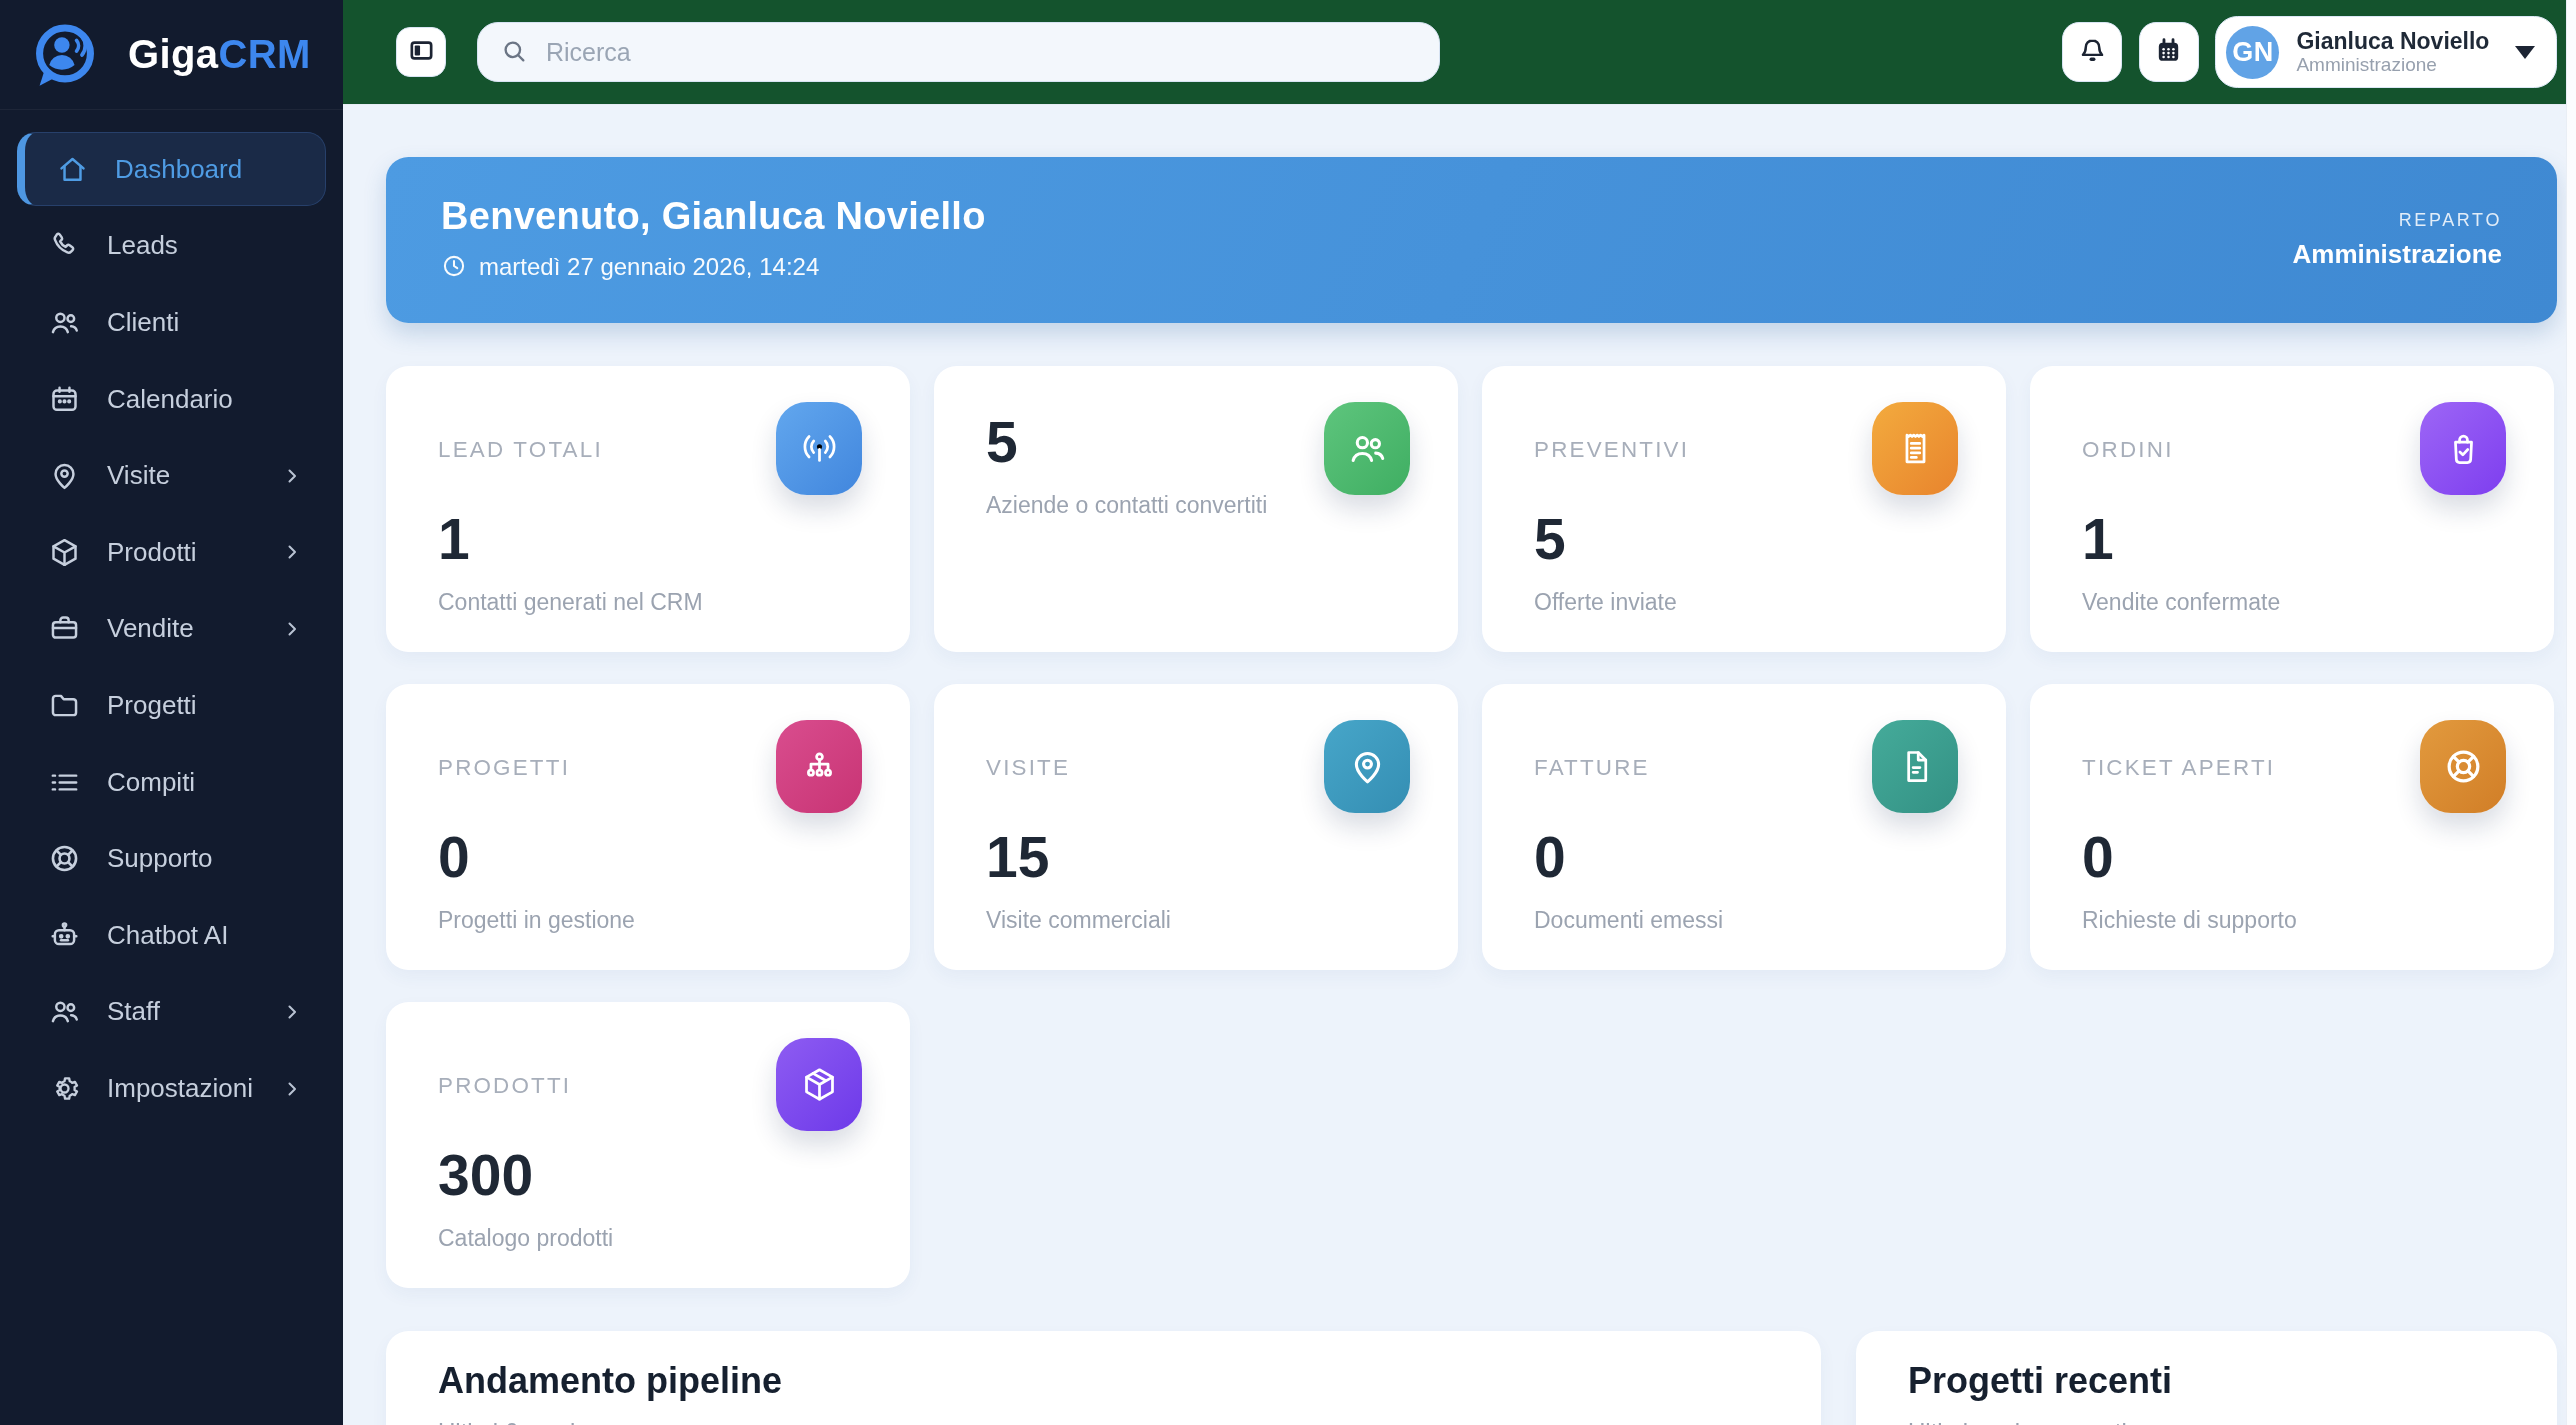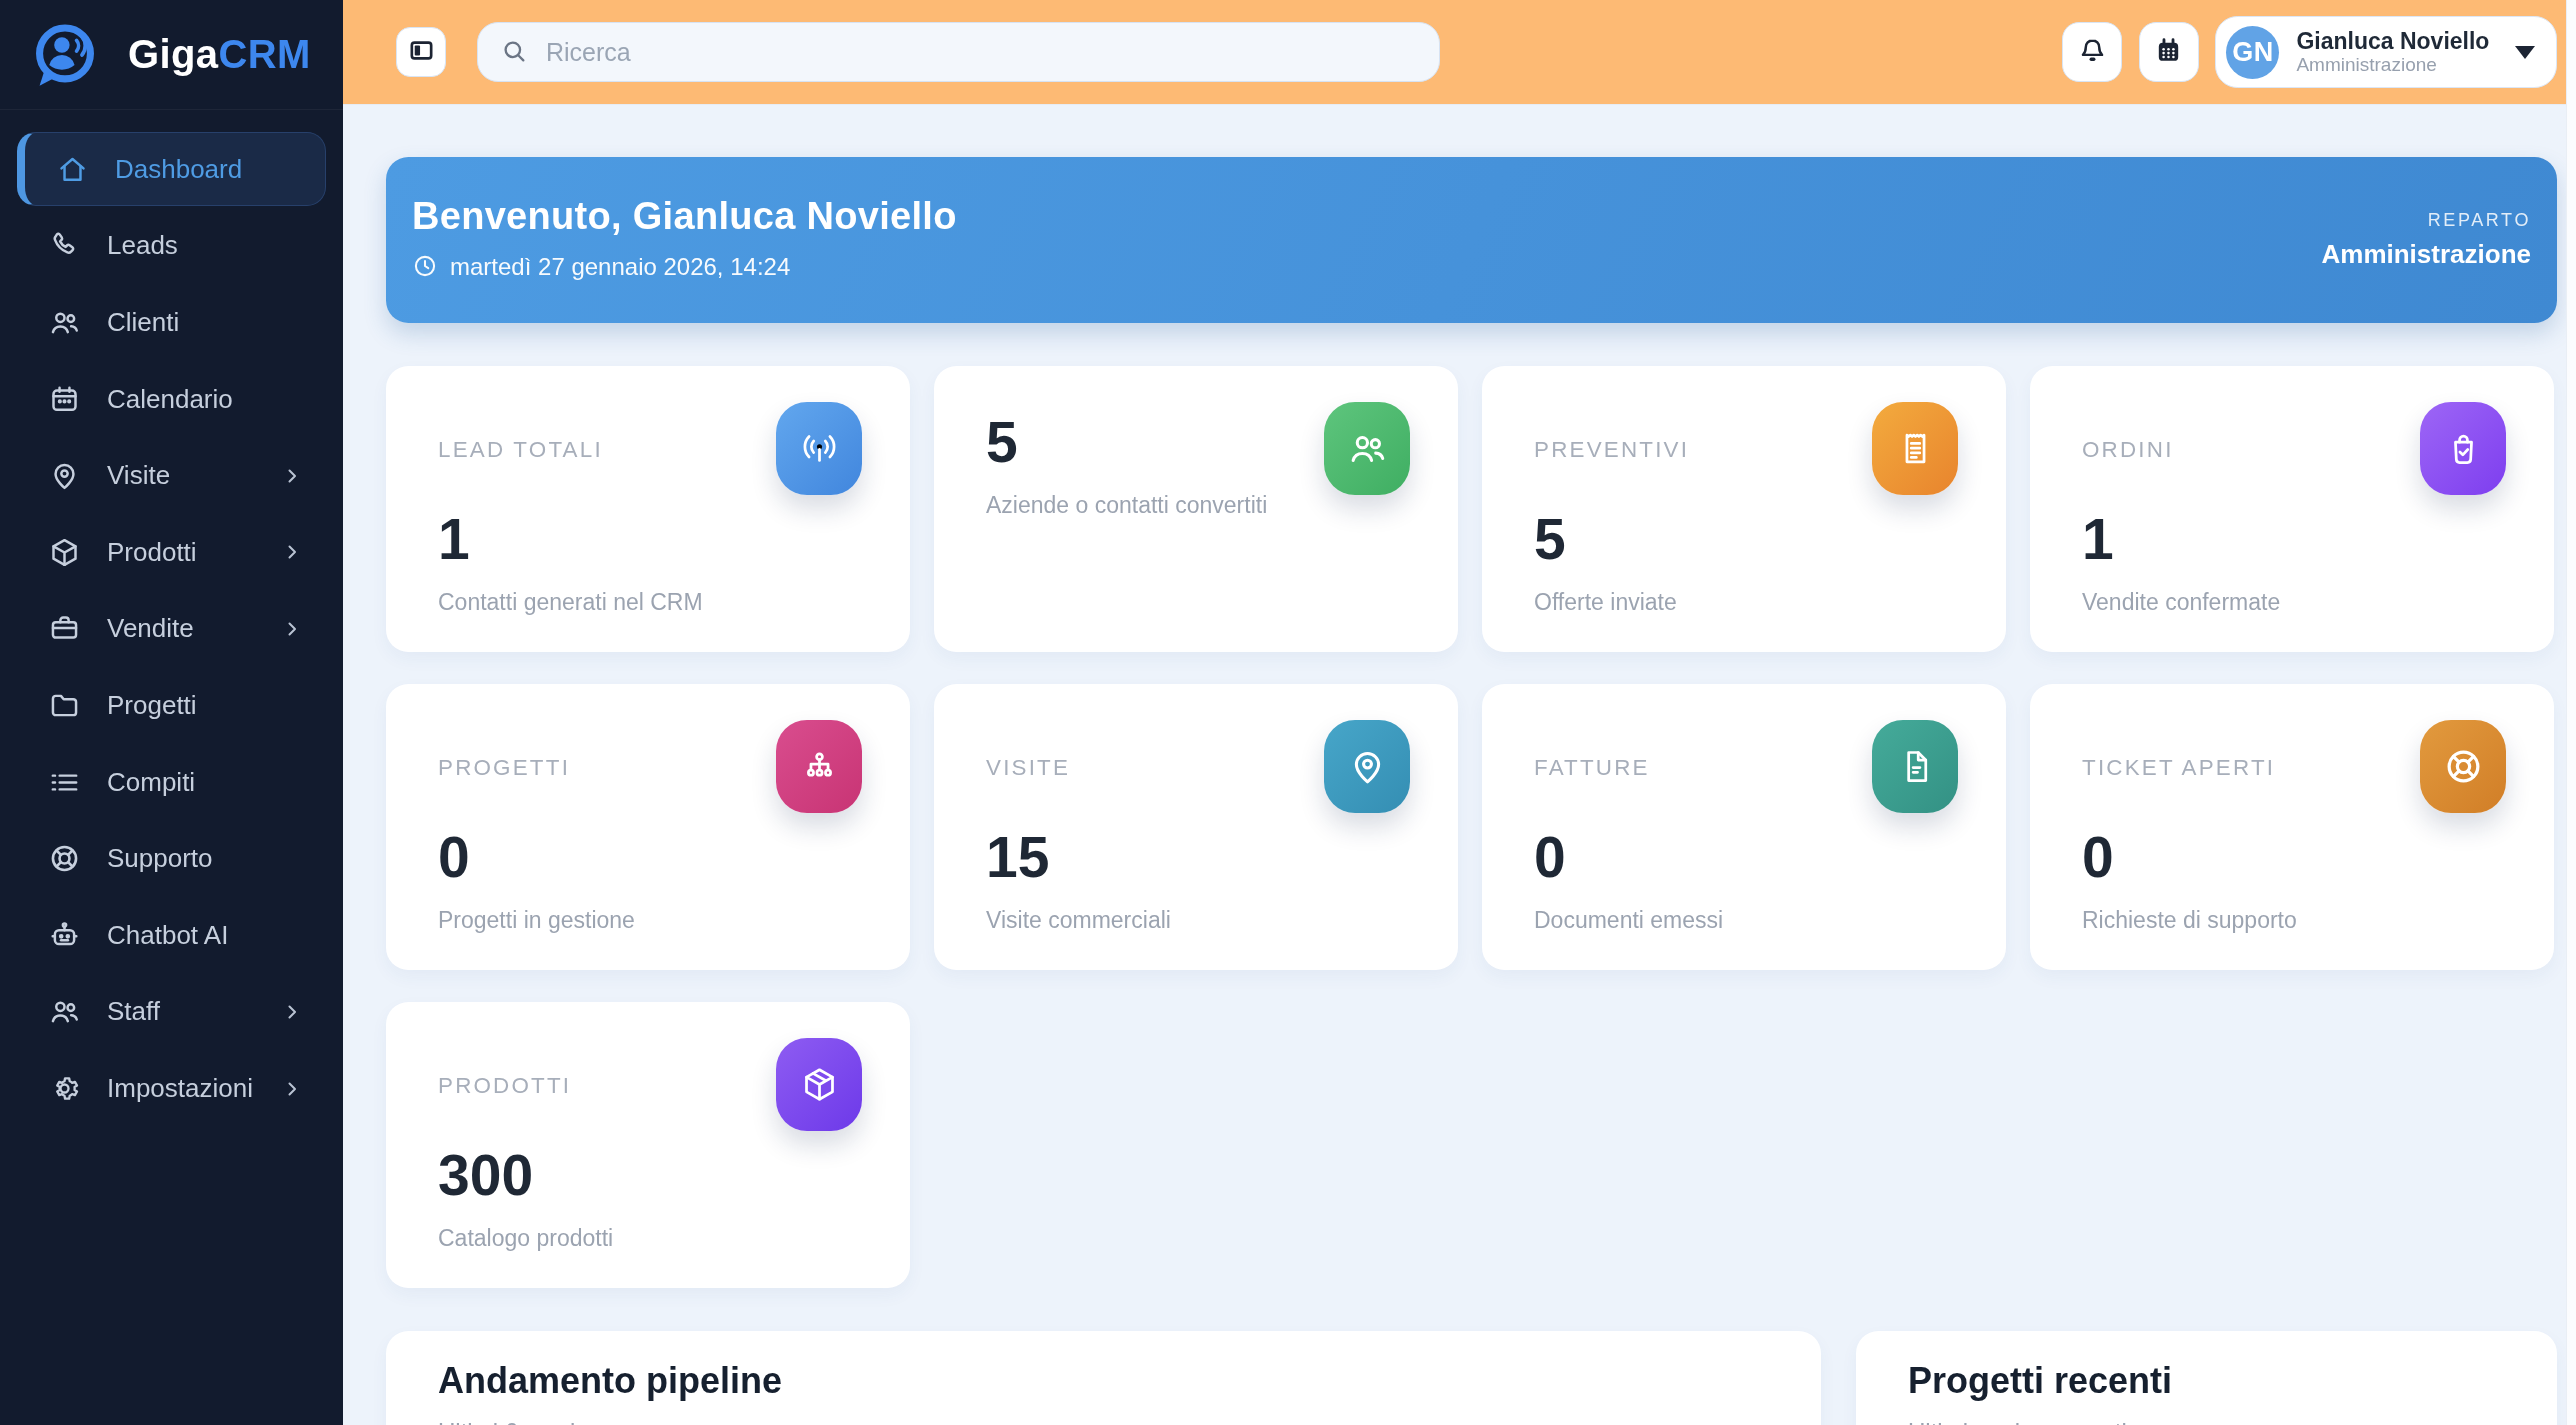--- a/index.html
+++ b/index.html
@@ -20,21 +20,21 @@
             font-weight:500;cursor:pointer;}
   .nav-item .nico{width:33px;height:33px;flex:0 0 33px;display:flex;align-items:center;justify-content:center;}
   .nav-item .nico svg{width:33px;height:33px;stroke:#c6cfdd;}
   .nav-item.active{background:#1a2a47;border:1.7px solid #27406b;border-left:8.6px solid #4e97e2;
                    color:#4f9ce4;}
   .nav-item.active .nico svg{stroke:#4f9ce4;}
   .nav-item .chev{margin-left:auto;width:24px;height:24px;}
   .nav-item .chev svg{width:24px;height:24px;stroke:#b9c3d3;}
 
   
-  .topbar{position:absolute;left:343px;top:0;width:2233px;height:105px;background:#fdba74;
+  .topbar{position:absolute;left:343px;top:0;width:2233px;height:105px;background:#14532d;
           border-bottom:1.7px solid #e6ecf4;display:flex;align-items:center;padding:0 19px 0 53px;}
   .icon-btn{width:60px;height:60px;border:1.7px solid #d9e5f4;border-radius:17px;background:#fff;
             display:flex;align-items:center;justify-content:center;cursor:pointer;}
   .icon-btn svg{width:31px;height:31px;}
   .toggle-btn{width:50px;height:50px;border-radius:14px;}
   .toggle-btn svg{width:29px;height:29px;}
   .search{margin-left:31px;width:963px;height:60px;border:1.7px solid #d7e3f3;border-radius:21px;
           background:#f3f7fc;display:flex;align-items:center;gap:15.5px;padding:0 22.4px;}
   .search svg{width:28px;height:28px;stroke:#6b7585;flex:0 0 28px;}
   .search input{border:none;outline:none;background:transparent;font-size:25px;color:#303a49;
@@ -50,21 +50,21 @@
   .user-role{font-size:19px;color:#97a0ae;}
   .caret{width:0;height:0;border-left:10.3px solid transparent;border-right:10.3px solid transparent;
          border-top:13px solid #1c2433;margin-left:8.6px;}
 
   
   .main{position:absolute;left:343px;top:105px;width:2233px;height:1321px;background:#edf3fb;
         padding:52px 8.6px 0 43px;overflow:hidden;}
   .banner{width:2171px;height:166px;border-radius:22.4px;color:#fff;
           background:linear-gradient(115deg,#4d9be2 0%,#3f89d2 100%);
           box-shadow:0 10.3px 22.4px rgba(52,105,165,.22);
-          display:flex;align-items:center;justify-content:space-between;padding:0 26px;}
+          display:flex;align-items:center;justify-content:space-between;padding:0 55px;}
   .banner-title{font-size:38px;font-weight:700;letter-spacing:0.3px;}
   .banner-date{display:flex;gap:12px;margin-top:15.5px;font-size:24px;opacity:.96;}
   .banner-date svg{width:26px;height:26px;stroke:#fff;}
   .banner-right{text-align:right;}
   .dept-label{font-size:18px;letter-spacing:2.6px;opacity:.85;}
   .dept-name{font-size:26px;font-weight:700;margin-top:8.6px;}
 
   .stats{margin-top:43px;display:grid;grid-template-columns:repeat(4,524px);gap:32px 24px;}
   .stat-card{position:relative;width:524px;height:286px;background:#fff;border-radius:22.4px;
              padding:0 48px 0 52px;box-shadow:0 7px 17px rgba(40,80,140,.05);}

